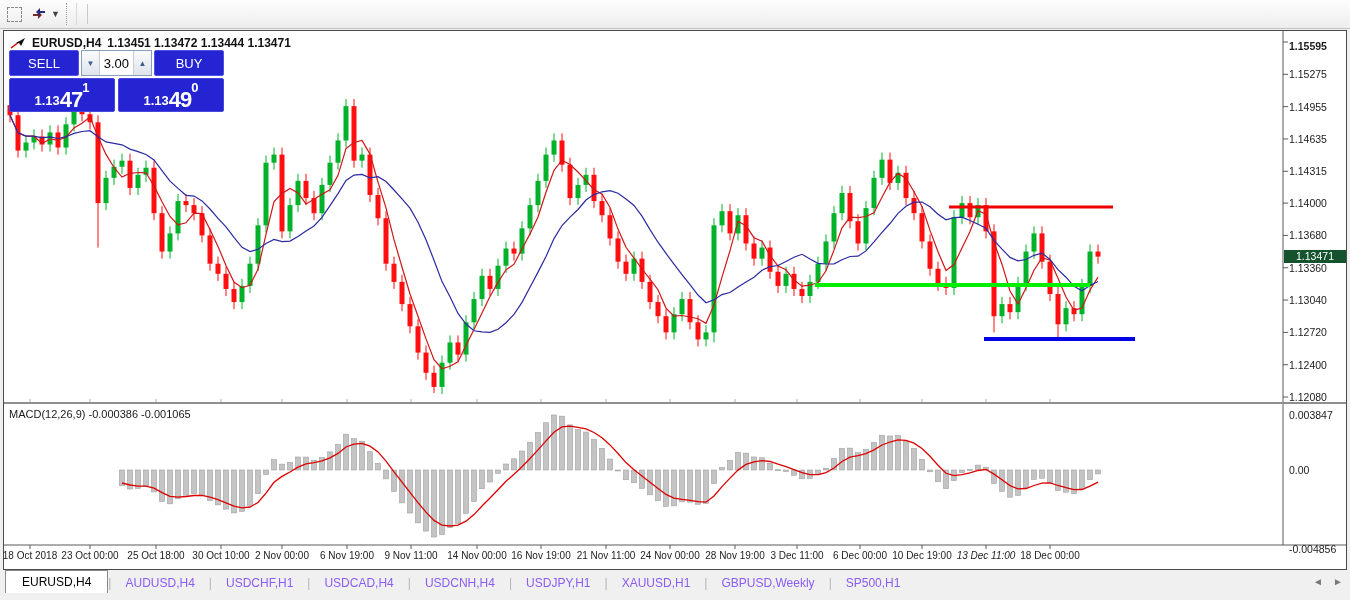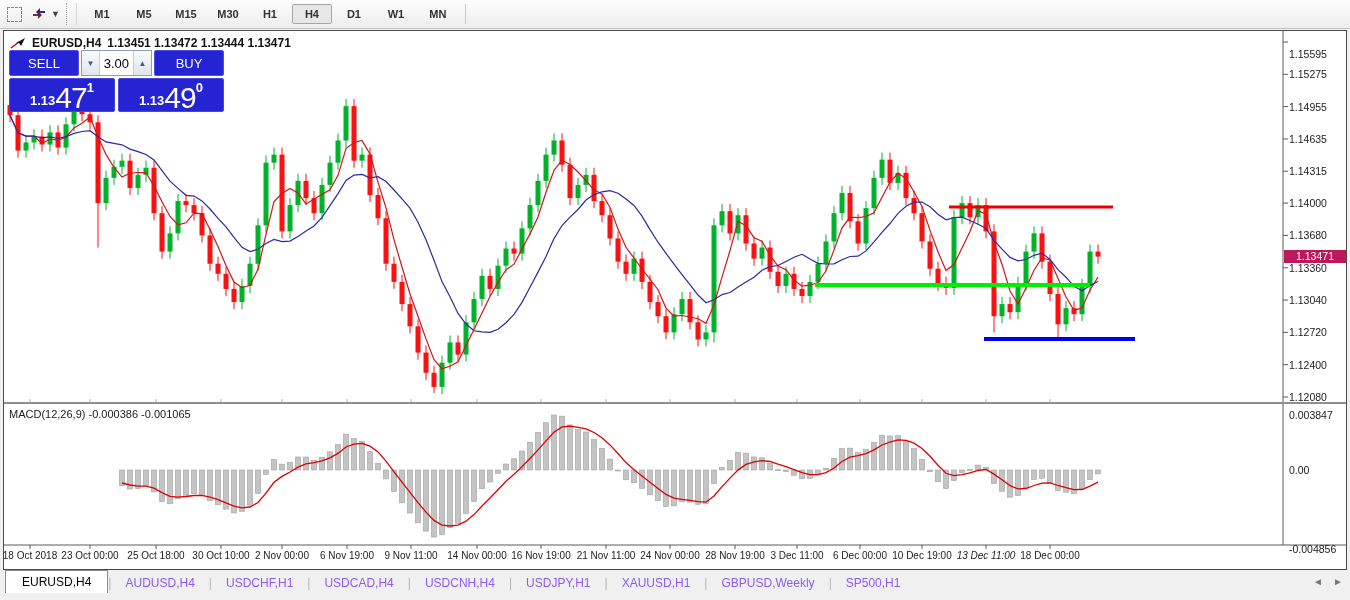--- a/index.html
+++ b/index.html
@@ -34,25 +34,25 @@
             display:flex;align-items:center;justify-content:center;font-size:8px;color:#3a5a8c;cursor:pointer;}
   .spin-btn.up{border-right:none;border-left:1px solid #c6cdd6;}
   .tp-vol{flex:1;display:flex;align-items:center;justify-content:flex-end;padding-right:4px;
           font-size:13px;color:#000;background:#fff;}
   .tp-bottom{display:flex;height:34px;margin-top:2px;}
   .tp-quote{flex:1;background:#2424d2;border:1px solid #4747e0;border-radius:2px;
             display:flex;align-items:flex-end;justify-content:center;padding-bottom:1px;cursor:pointer;}
   .tp-quote.sell{margin-right:1.5px;}
   .tp-quote.buy{margin-left:1.5px;}
   .q-small{font-size:13px;font-weight:700;line-height:1;margin-bottom:3px;}
-  .q-big{font-size:30px;font-weight:400;line-height:0.85;letter-spacing:-1px;}
+  .q-big{font-size:22px;font-weight:700;line-height:0.85;letter-spacing:-1px;}
   .q-sup{font-size:13px;font-weight:700;line-height:1;align-self:flex-start;margin-top:2px;}
   
   .pr-label{position:absolute;left:1289px;font-size:10.5px;color:#1a1a1a;}
-  .cur-tag{position:absolute;left:1284px;width:62px;height:13px;background:#be185d;color:#fff;
+  .cur-tag{position:absolute;left:1284px;width:62px;height:13px;background:#14532d;color:#fff;
            font-size:10.5px;text-align:center;line-height:13px;}
   .macd-lab{position:absolute;left:9px;top:408px;font-size:11px;color:#1a1a1a;}
   .date-lab{position:absolute;top:550px;font-size:10px;color:#222;transform:translateX(-50%);white-space:nowrap;}
   
   .tabbar{position:absolute;left:0;top:571px;width:1350px;height:22px;display:flex;align-items:flex-end;
           background:#f0f0f0;}
   .tab{padding:3px 14px;font-size:12px;color:#8b5cf6;cursor:pointer;white-space:nowrap;}
   .tab.active{background:#fff;border:1px solid #8a8a8a;border-bottom:none;color:#000;padding:4px 16px;}
   .tab-sep{color:#b5b5b5;font-size:12px;padding-bottom:3px;}
   .tab-scroll{position:absolute;top:576px;font-size:10px;color:#777;cursor:pointer;}
@@ -67,31 +67,20 @@
         <div class="dashed-box"></div>
       </div>
     <div class="tool-icon">
       <svg width="18" height="14" viewBox="0 0 18 14">
         <path d="M3 9 L8 9 L8 6 L12 10 L8 14 L8 11 L3 11 Z" fill="#7a2a2a" transform="translate(0,-2)"></path>
         <path d="M15 5 L10 5 L10 8 L6 4 L10 0 L10 3 L15 3 Z" fill="#2a2a7a" transform="translate(0,1)"></path>
       </svg>
     </div>
     <span class="caret">▼</span>
     <div class="grip"></div>
-    <div id="tf-buttons" style="display:flex;">
-        <div class="tf-btn">M1</div>
-        <div class="tf-btn">M5</div>
-        <div class="tf-btn">M15</div>
-        <div class="tf-btn">M30</div>
-        <div class="tf-btn">H1</div>
-        <div class="tf-btn active">H4</div>
-        <div class="tf-btn">D1</div>
-        <div class="tf-btn">W1</div>
-        <div class="tf-btn">MN</div>
-      </div>
     <div class="toolbar-endsep"></div>
   </div>
 
   <div class="chart-frame"></div>
 
   <svg id="plot" width="1342" height="537" viewBox="4 31 1342 537">
       <line x1="1283" y1="31" x2="1283" y2="545" stroke="#5a5a5a" stroke-width="1"></line>
       <rect x="0" y="402" width="1346" height="2" fill="#8f8f8f"></rect>
       <line x1="0" y1="545" x2="1346" y2="545" stroke="#5a5a5a" stroke-width="1"></line>
       <line x1="1283" y1="42" x2="1288" y2="42" stroke="#5a5a5a" stroke-width="1"></line>
@@ -582,21 +571,21 @@
     </div>
   </div>
 
   <div class="macd-lab">
     <span>MACD(12,26,9)</span>
     <span>-0.000386</span>
     <span>-0.001065</span>
   </div>
 
   <div id="price-labels">
-      <div class="pr-label" style="top: 48px;">1.15595</div>
+      <div class="pr-label" style="top: 40px; font-weight: bold;">1.15595</div>
       <div class="pr-label" style="top: 68.32px;">1.15275</div>
       <div class="pr-label" style="top: 100.64px;">1.14955</div>
       <div class="pr-label" style="top: 132.96px;">1.14635</div>
       <div class="pr-label" style="top: 165.28px;">1.14315</div>
       <div class="pr-label" style="top: 197.095px;">1.14000</div>
       <div class="pr-label" style="top: 229.415px;">1.13680</div>
       <div class="pr-label" style="top: 261.735px;">1.13360</div>
       <div class="pr-label" style="top: 294.055px;">1.13040</div>
       <div class="pr-label" style="top: 326.375px;">1.12720</div>
       <div class="pr-label" style="top: 358.695px;">1.12400</div>

